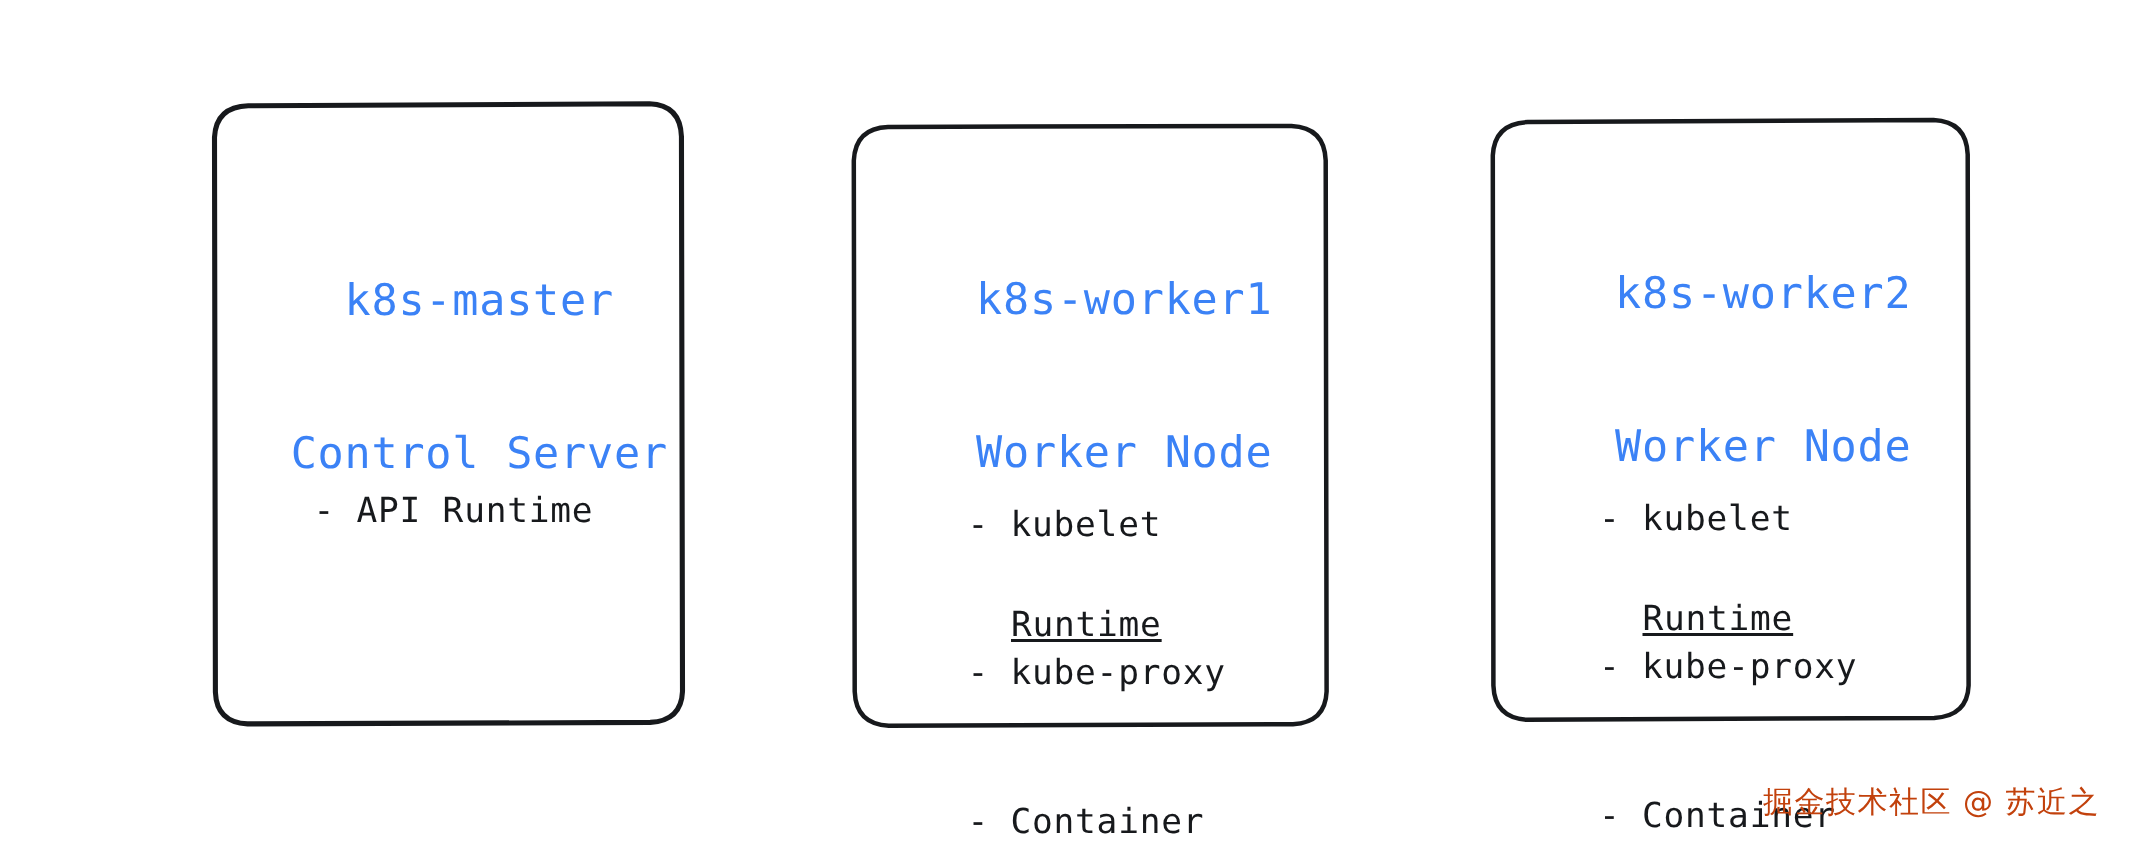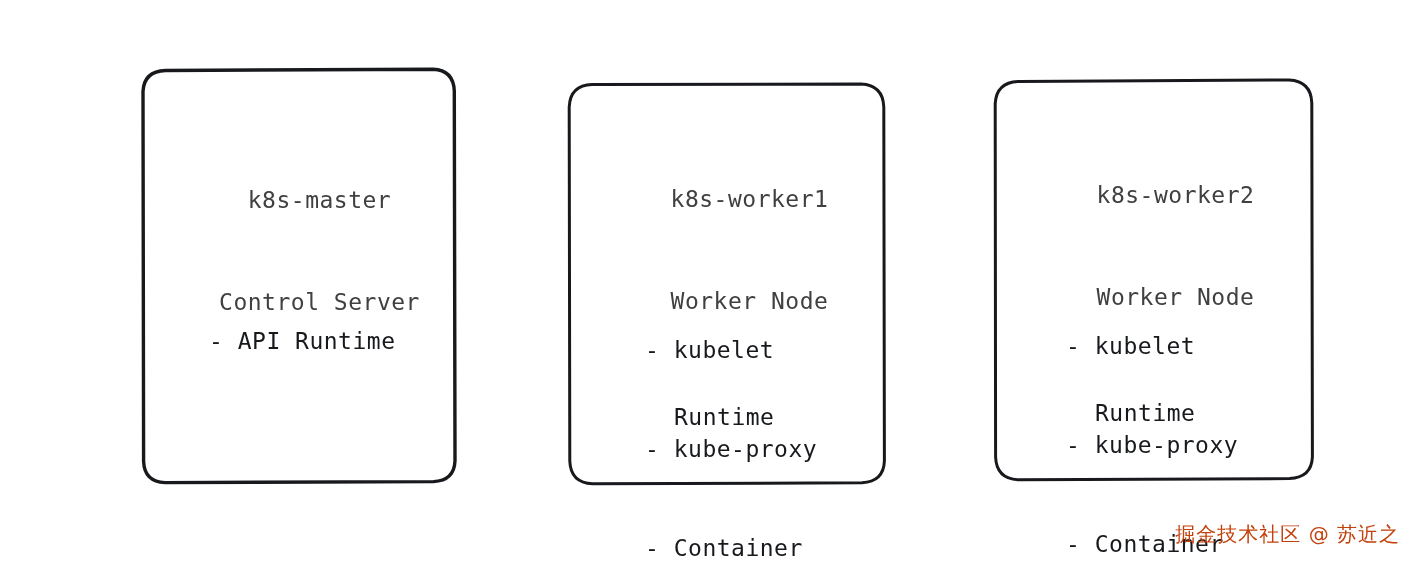--- a/index.html
+++ b/index.html
@@ -43,25 +43,25 @@
     right: 0;
     top: 0;
     bottom: 0;
   }
 
   .node-title {
     position: absolute;
     left: 0;
     right: 0;
     text-align: center;
-    font-size: 23px;
+    font-size: 29px;
     line-height: 34px;
     letter-spacing: 0.5px;
     white-space: pre;
-    color: #404040;
+    color: #3b82f6;
     padding-left: 41px;
   }
 
   .node-title .title-line {
     display: block;
   }
 
   .node-list {
     position: absolute;
     list-style: none;
@@ -78,20 +78,21 @@
     white-space: pre;
   }
 
   .node-footnote {
     position: absolute;
     font-size: 23px;
     line-height: 33px;
     letter-spacing: 0.5px;
     white-space: pre;
     color: #17191c;
+    text-decoration: underline;
   }
 
   
   #box-master {
     left: 141px;
     top: 67px;
     width: 316px;
     height: 418px;
   }
   #box-master .node-title { top: 48px; }

